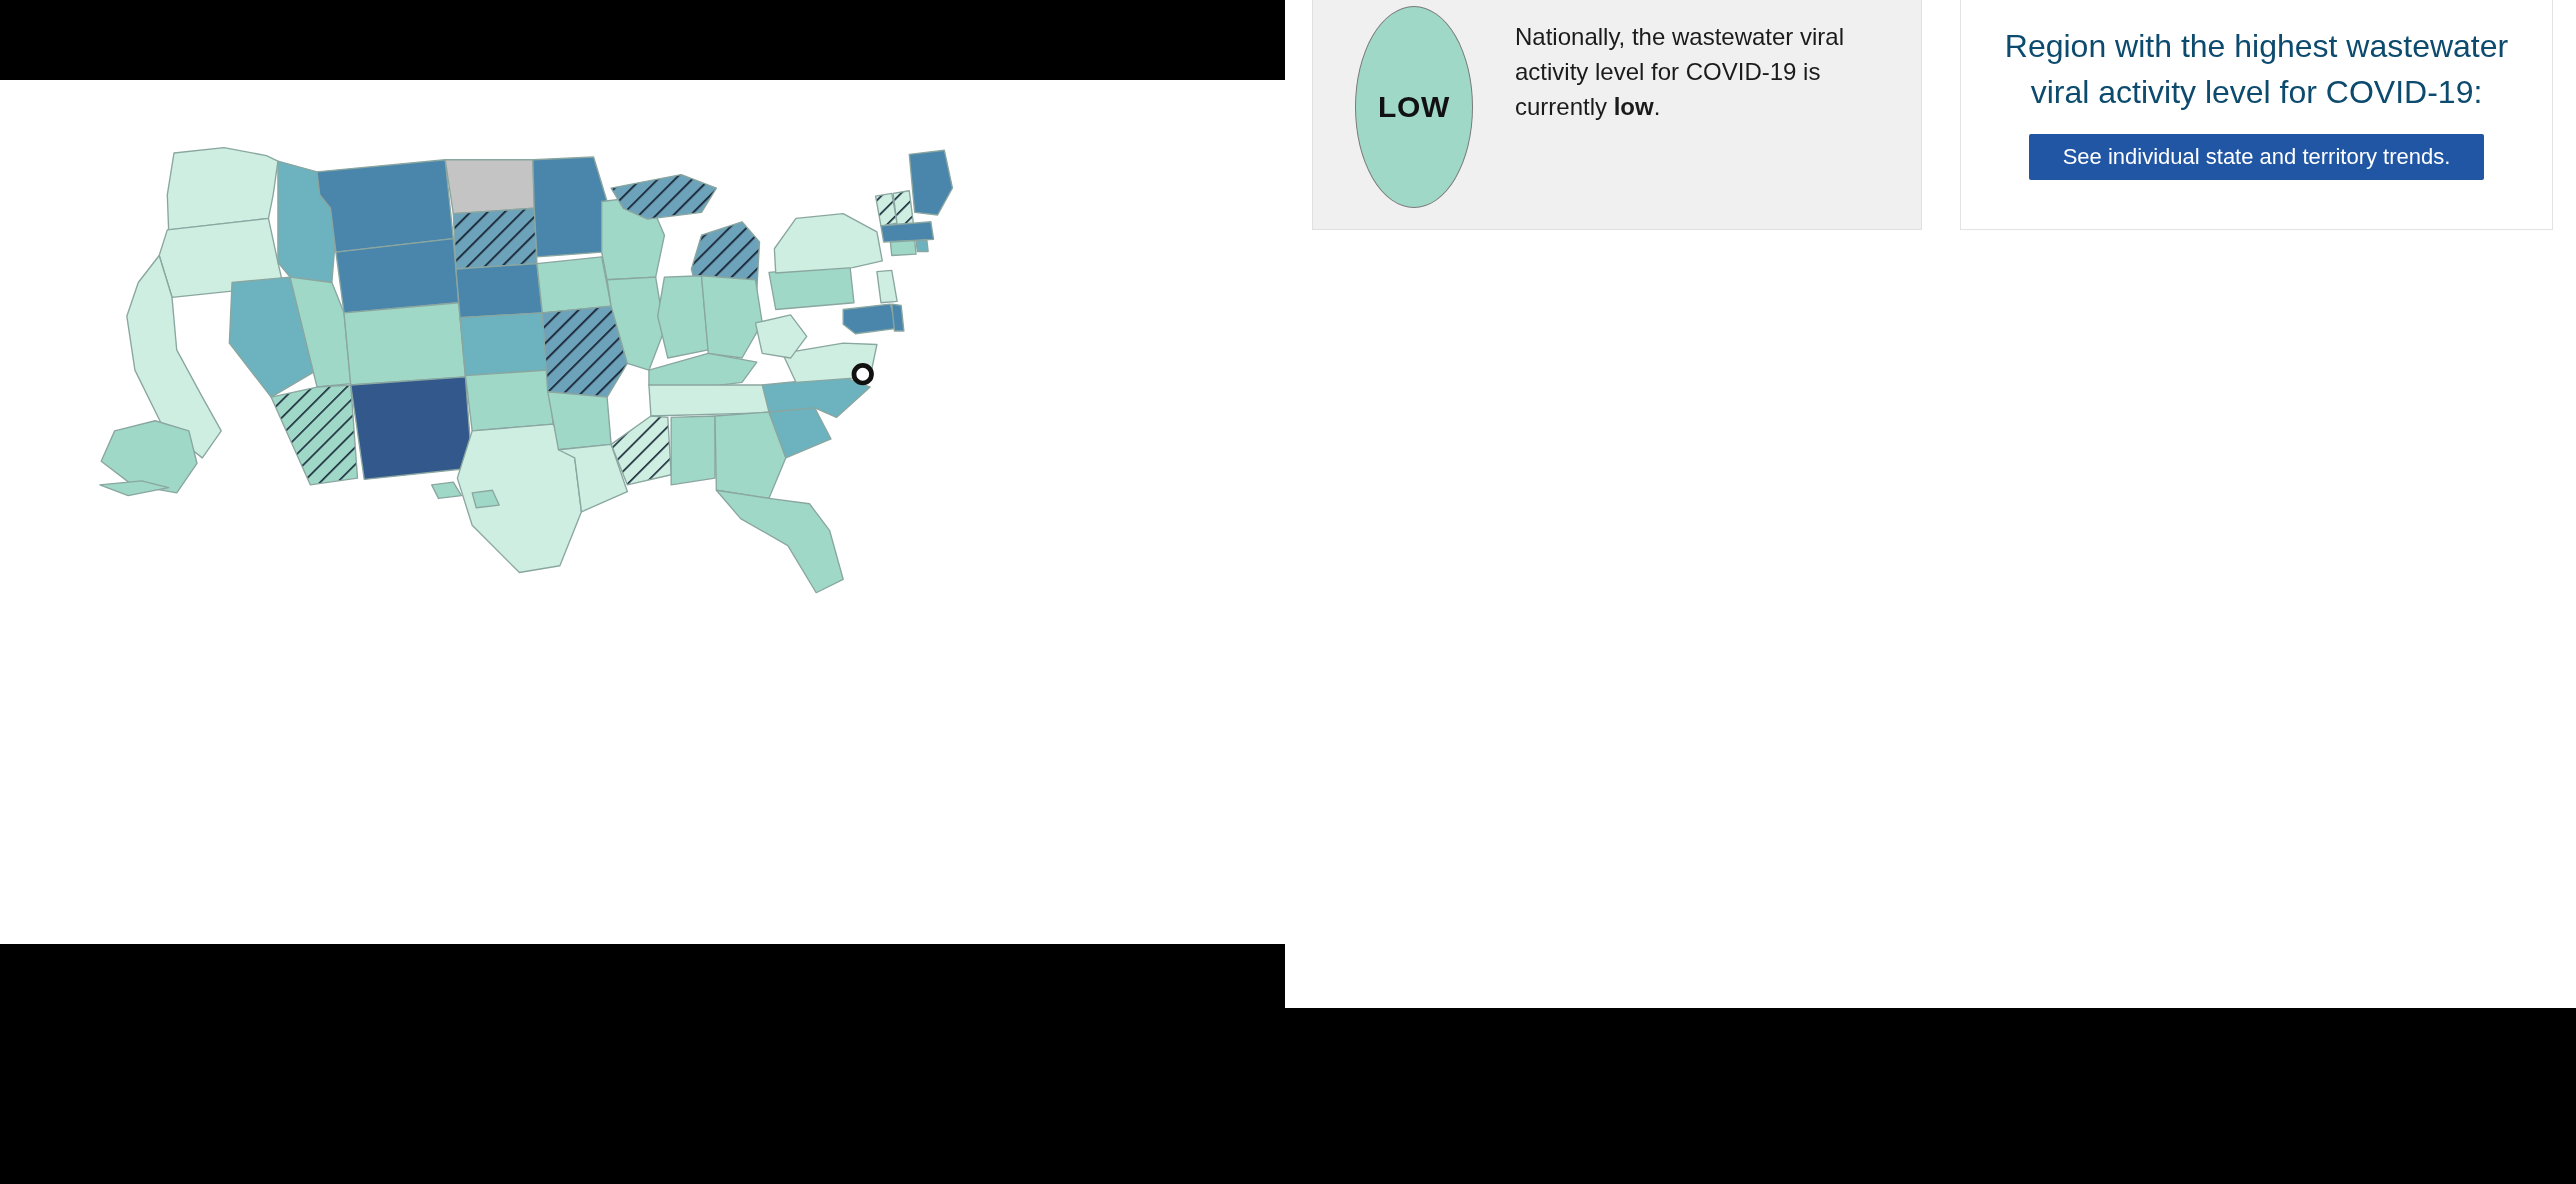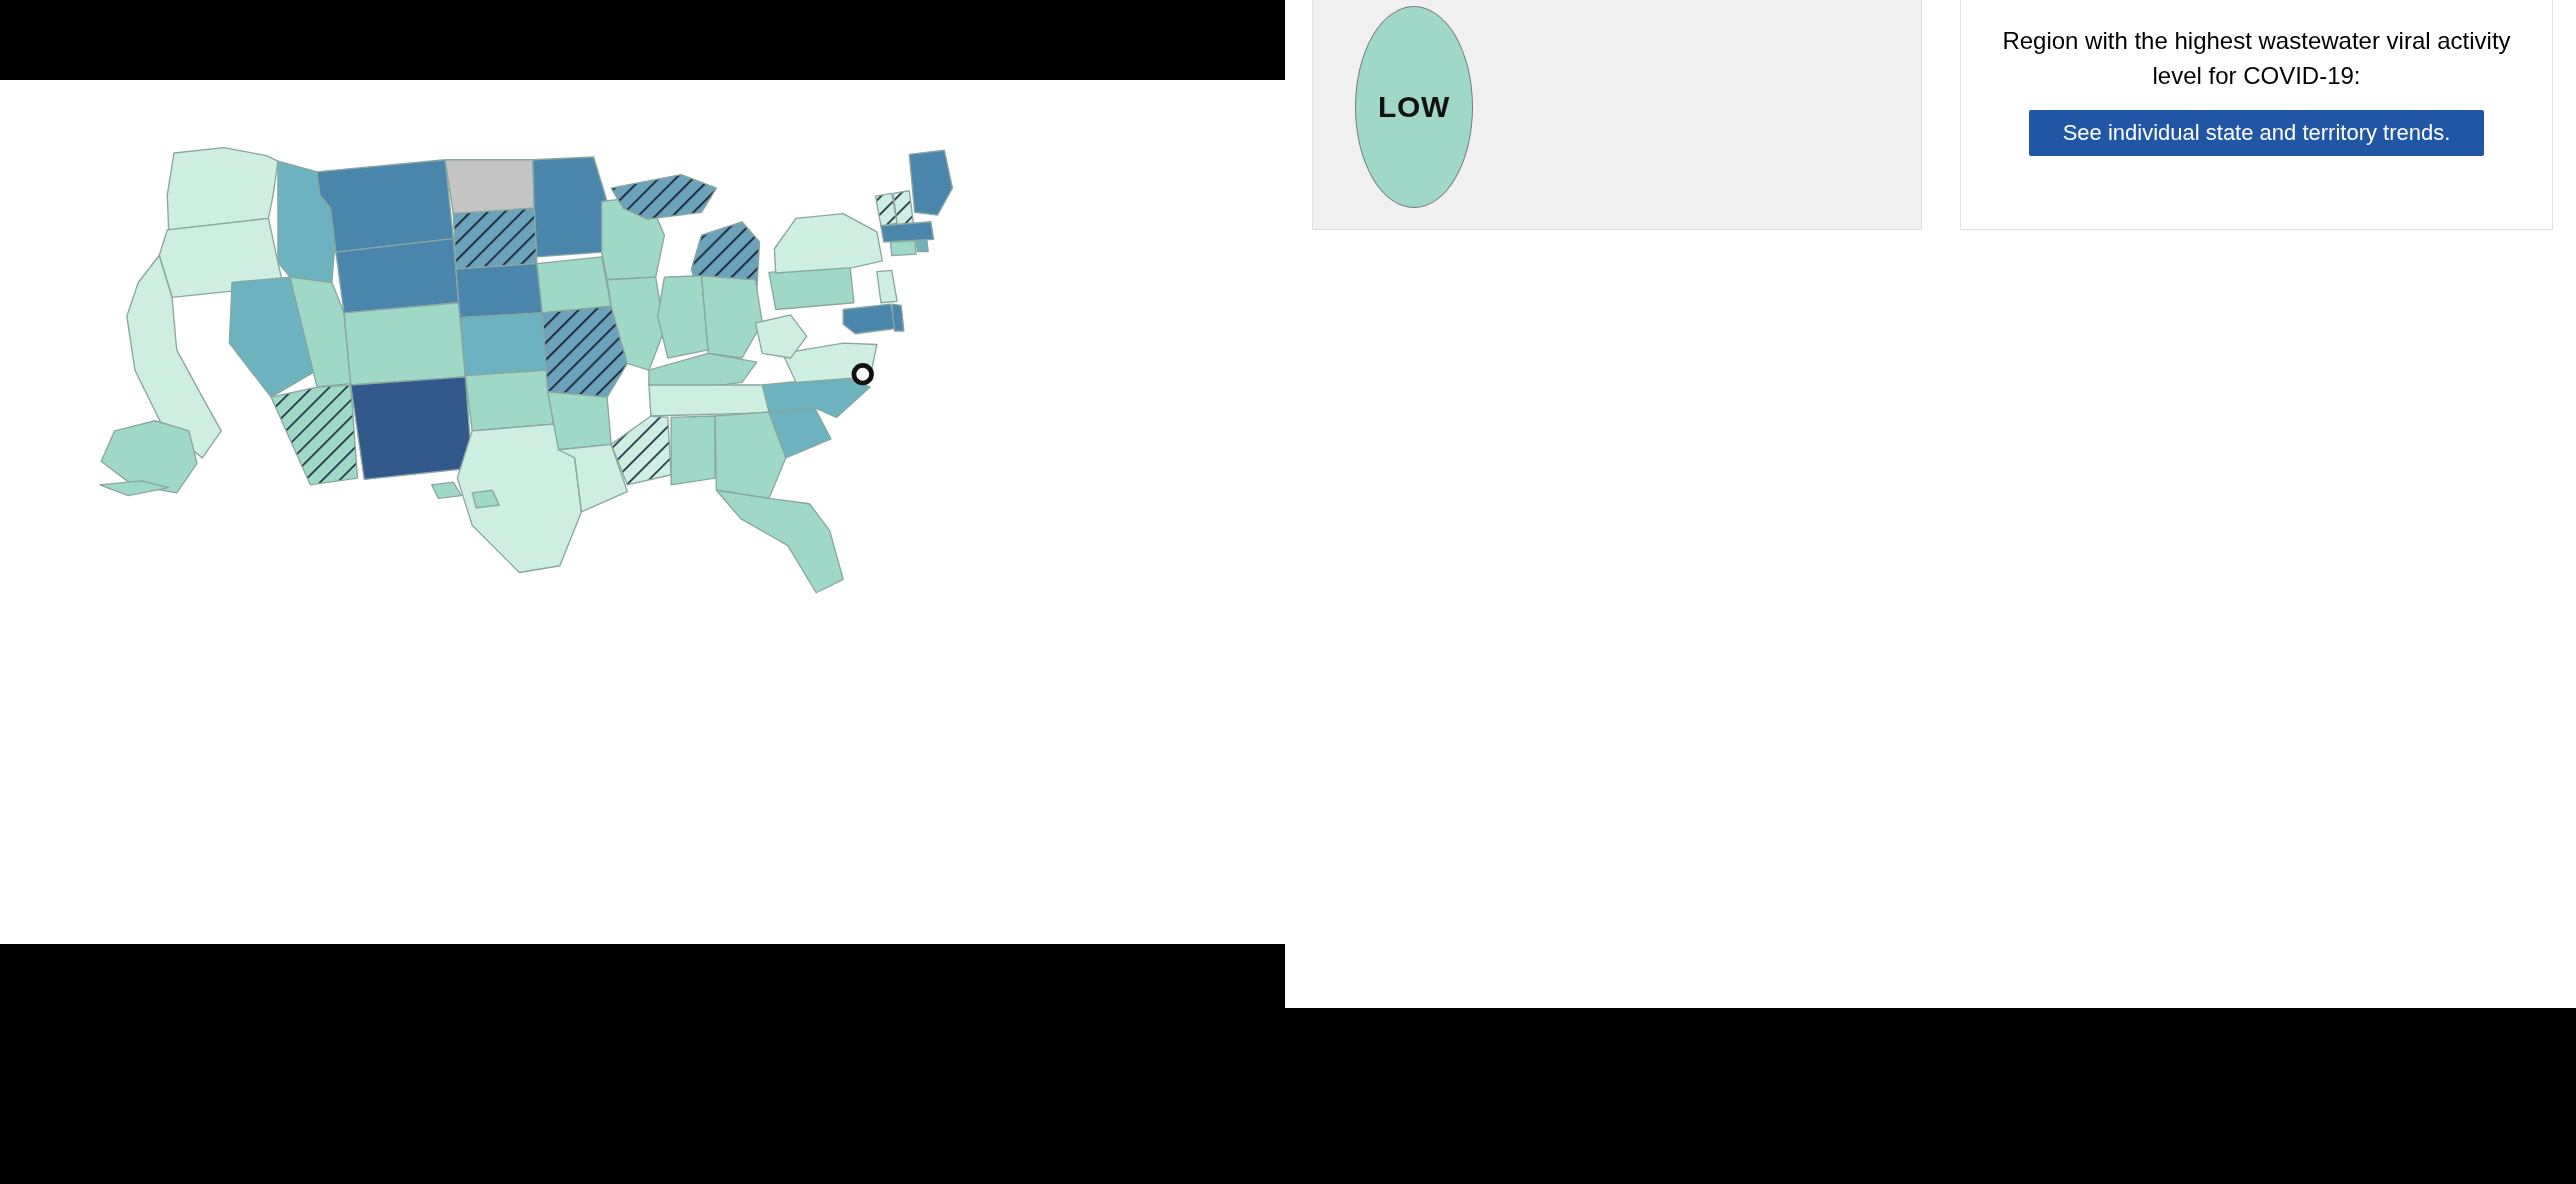--- a/index.html
+++ b/index.html
@@ -64,21 +64,21 @@
 
   #region-card {
     width: 593px; height: 235px;
     background: #ffffff;
     border: 0.7px solid #e3e3e3;
     border-top: 5.4px solid #f5c98b;
     text-align: center;
     padding: 23px 31px 0 31px;
   }
   #region-card .region-q {
-    font-size: 24px; line-height: 1.46; color: #000000;
+    font-size: 32px; line-height: 1.46; color: #0c4a6e;
   }
   #region-card .region-name {
     font-size: 24px; font-weight: bold; color: #111; margin-top: 9.4px;
   }
   #region-btn {
     display: inline-block;
     margin-top: 17.5px;
     background: #2156a5;
     color: #ffffff;
     font-size: 22px;
@@ -226,20 +226,23 @@
 </div>
 
 <div id="right-panel">
 
   <div id="cards-row">
 
     <div id="national-card">
       <div id="national-bubble-wrap">
         <div id="national-bubble">LOW</div>
       </div>
+      <div id="national-text">
+        <span>Nationally, the wastewater viral activity level for COVID-19 is currently </span><b>low</b><span>.</span>
+      </div>
     </div>
 
     <div id="region-card">
       <div class="region-q">Region with the highest wastewater viral activity level for COVID-19:</div>
       <button id="region-btn">See individual state and territory trends.</button>
     </div>
   </div>
 
 </div>
 

